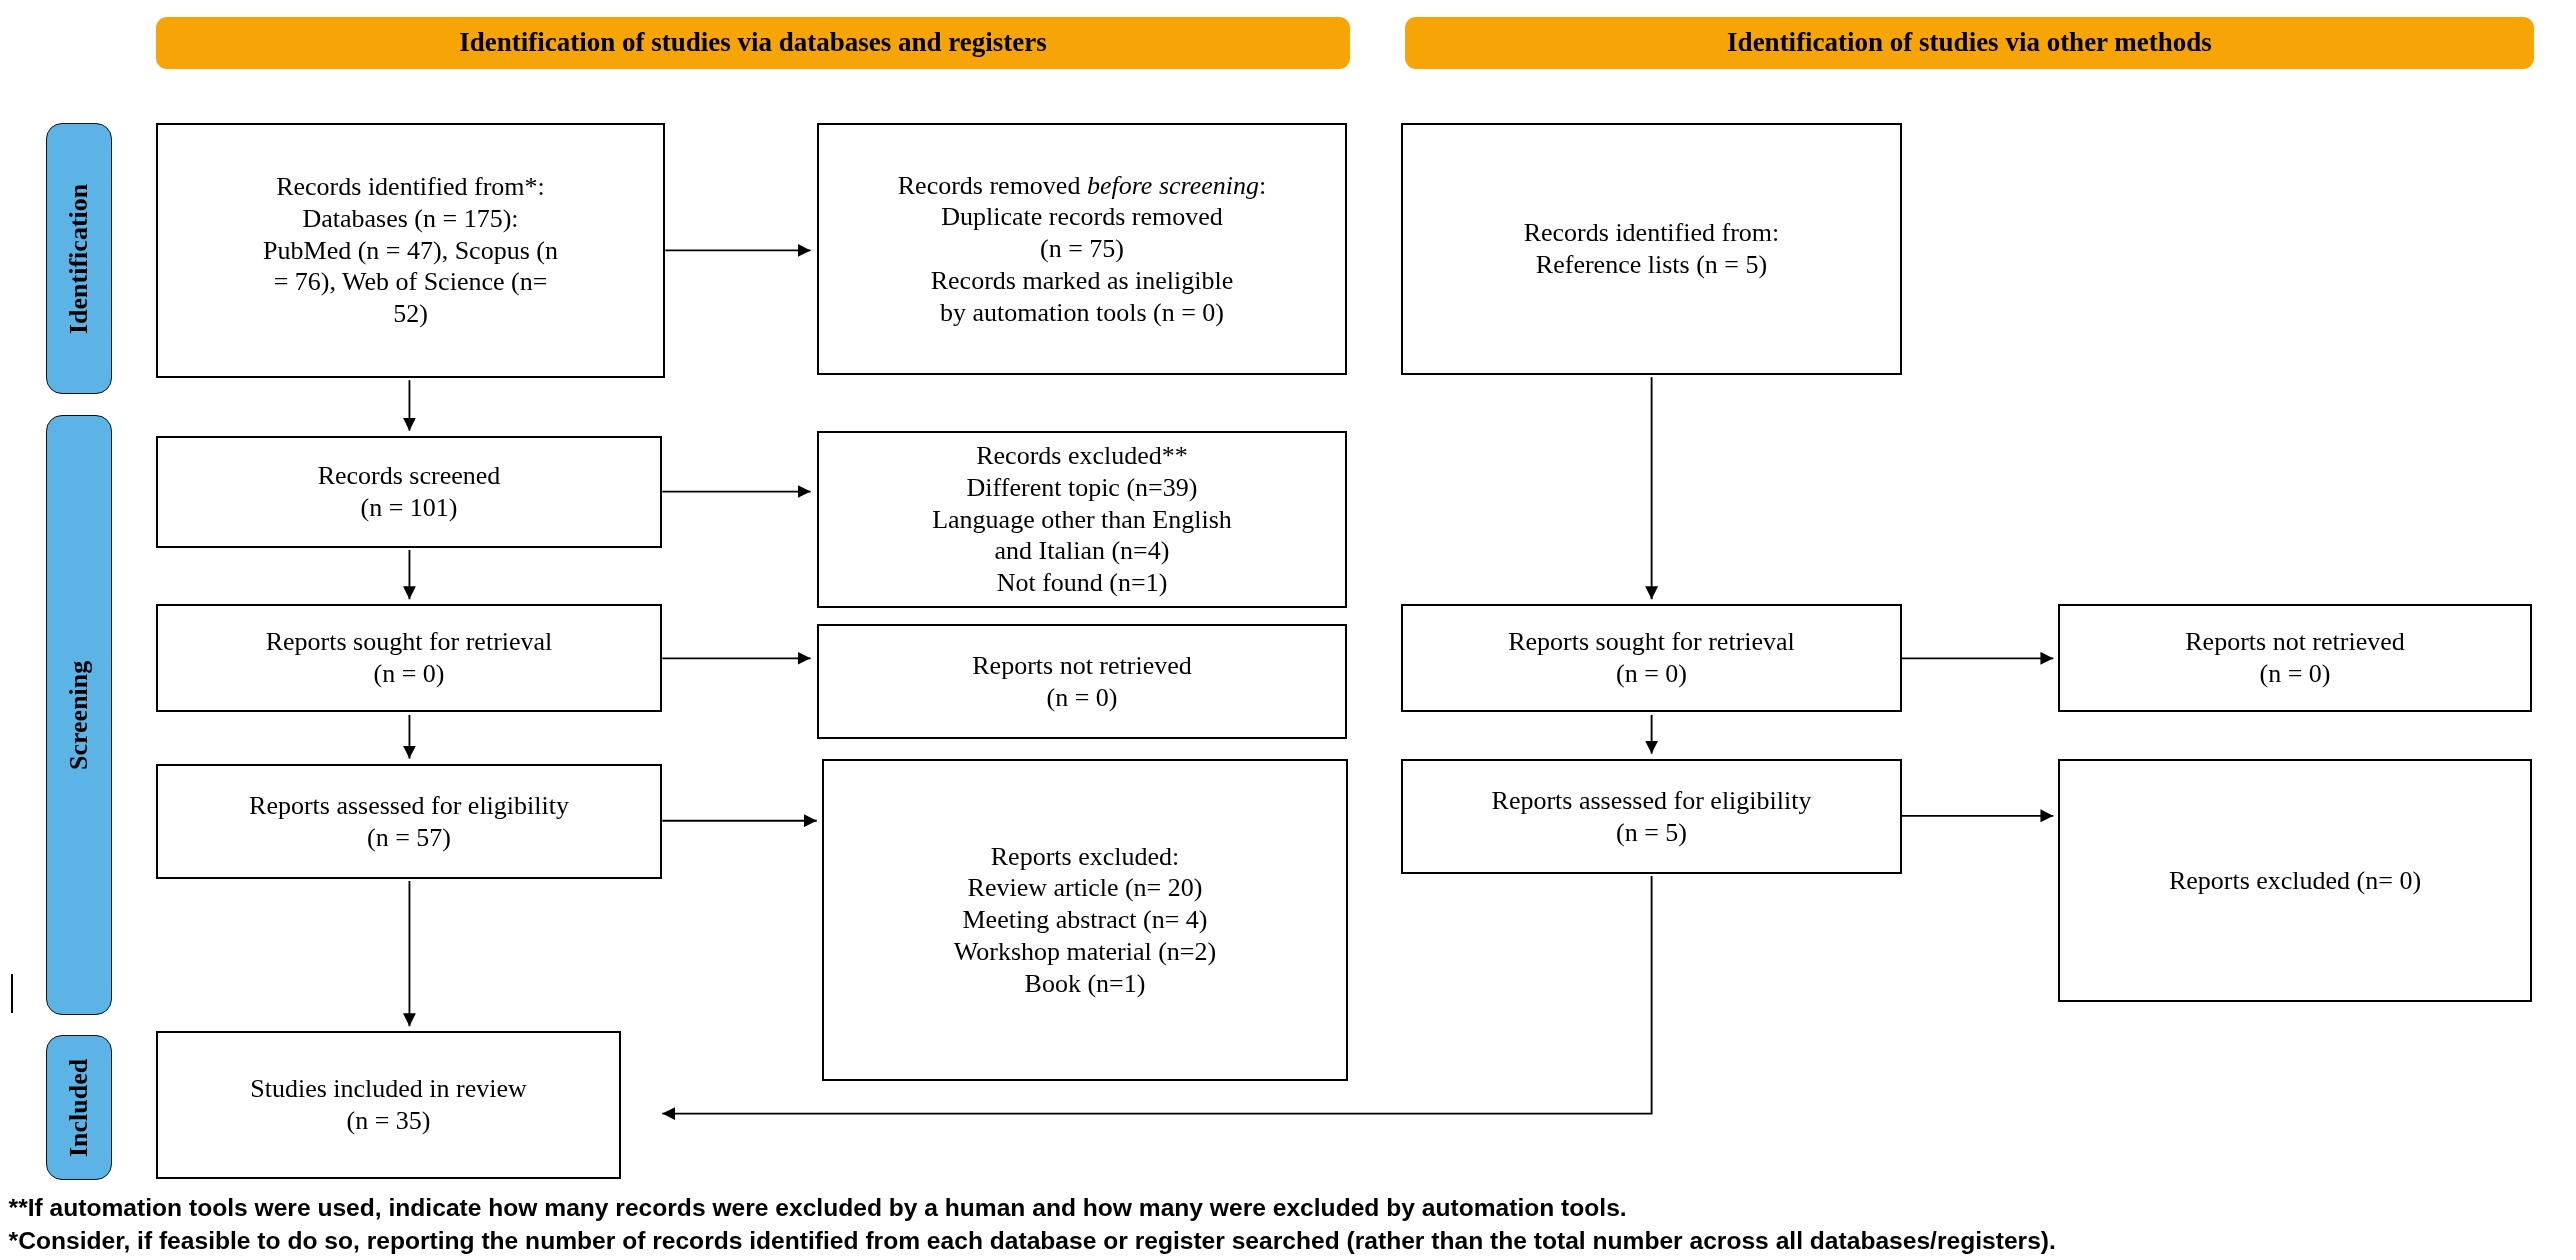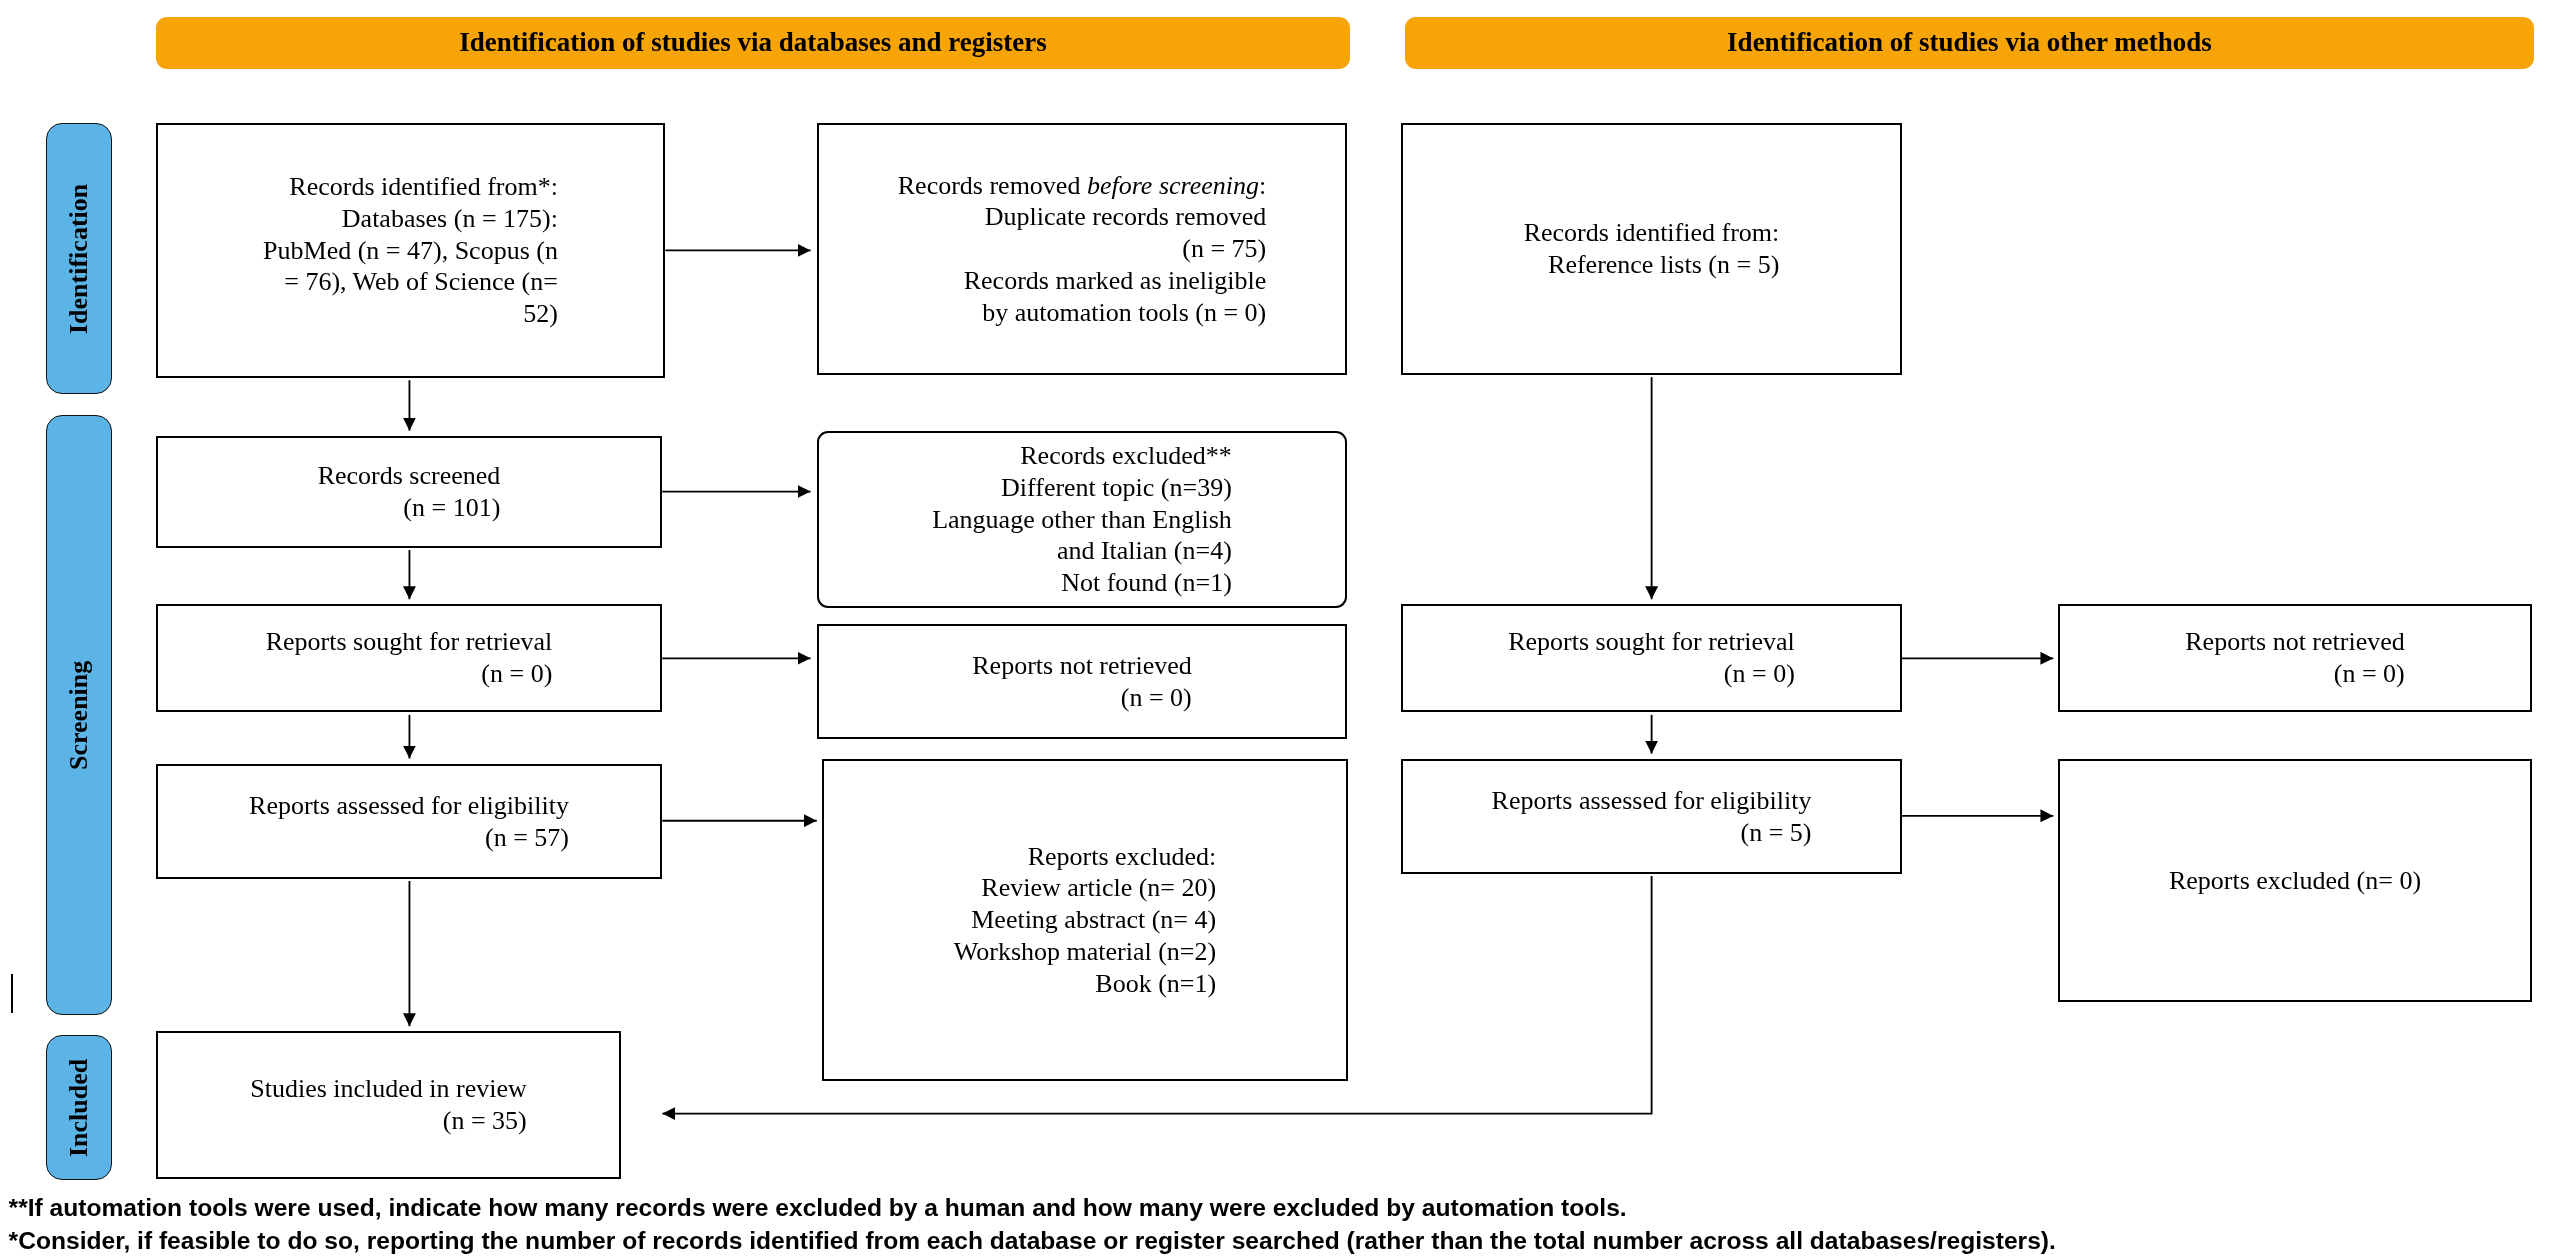--- a/index.html
+++ b/index.html
@@ -49,21 +49,21 @@
     background: #ffffff;
     border: 2.5px solid #000000;
     display: flex;
     align-items: center;
     justify-content: center;
     box-sizing: border-box;
     padding: 6.2px 11px;
   }
   .box-text {
     white-space: pre-line;
-    text-align: right;
+    text-align: center;
     font-size: 26px;
     line-height: 1.22;
   }
   .box-text em {
     font-style: italic;
   }
   .arrows {
     position: absolute;
     left: 0;
     top: 0;
@@ -125,21 +125,21 @@
 (n = 75)
 Records marked as ineligible
 by automation tools (n = 0)</span></div>
   </div>
 
   <div class="box" style="left:156px; top:436px; width:506px; height:112px;">
     <div class="box-text">Records screened
 (n = 101)</div>
   </div>
 
-  <div class="box" style="left:817px; top:431px; width:530px; height:177px;border-radius:11px;">
+  <div class="box" style="left:817px; top:431px; width:530px; height:177px;">
     <div class="box-text">Records excluded**
 Different topic (n=39)
 Language other than English
 and Italian (n=4)
 Not found (n=1)</div>
   </div>
 
   <div class="box" style="left:156px; top:604px; width:506px; height:108px;">
     <div class="box-text">Reports sought for retrieval
 (n = 0)</div>

